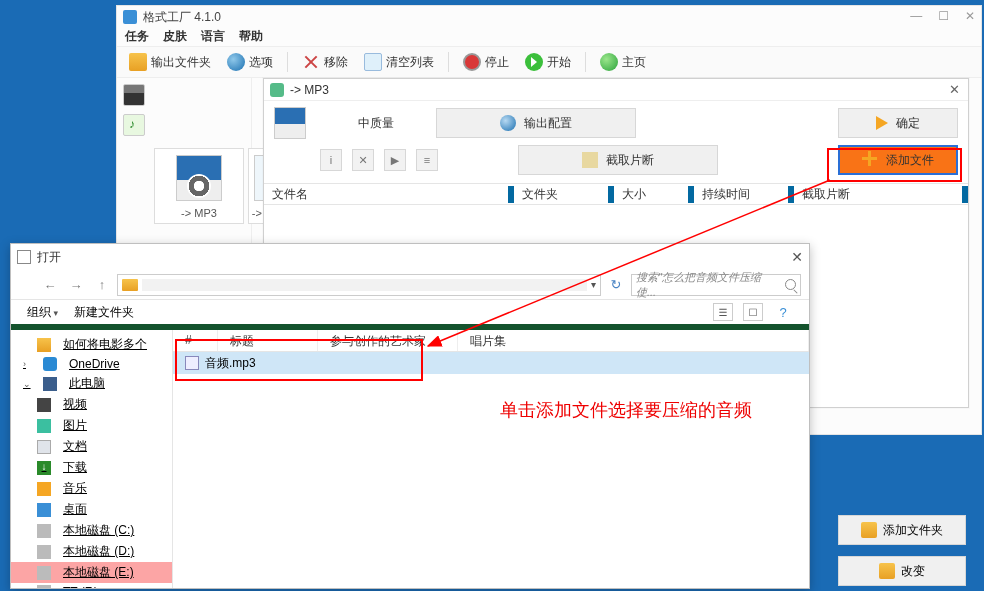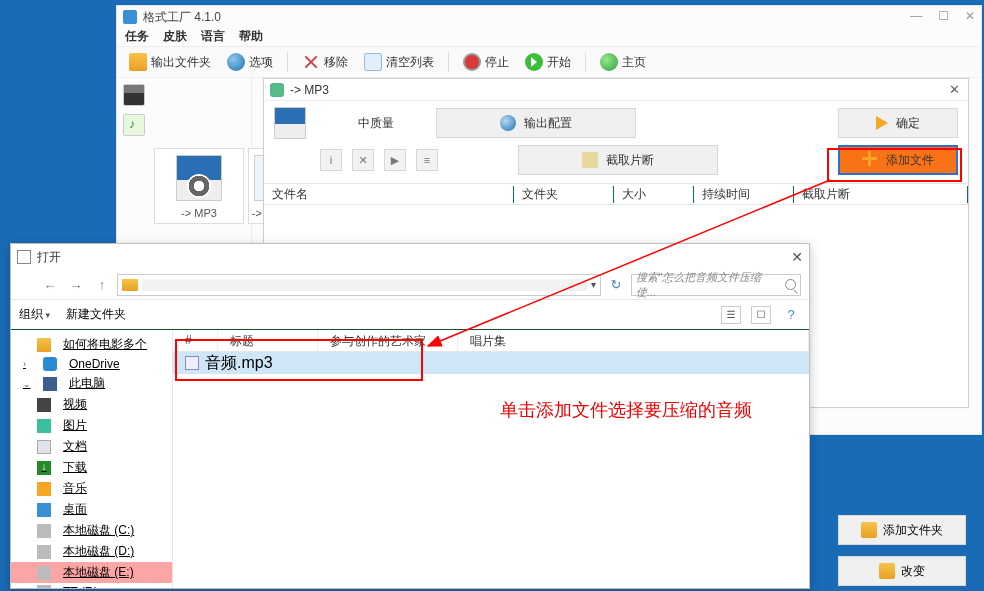--- a/index.html
+++ b/index.html
@@ -61,21 +61,21 @@
   .small-sq { width:22px;height:22px; border:1px solid #d7d7d7; background:#f2f2f2; display:flex;align-items:center;justify-content:center;font-size:11px;color:#777;}
   .clip-btn { width:200px;}
   .clip-btn .gi{ background:#e8d8a0;}
   .add-btn { width:120px; margin-left:auto; border:2px solid #2a6fd6; background:#f97316; position:relative;}
   .add-btn .gi{ position:relative;}
   .add-btn .gi::before{content:"";position:absolute;left:6px;top:-1px;width:3px;height:15px;background:#f5a623;}
   .add-btn .gi::after{content:"";position:absolute;left:0;top:5px;width:15px;height:3px;background:#f5a623;}
   .add-highlight { position:absolute; left:827px; top:148px; width:135px; height:34px; border:2px solid #ff0000; pointer-events:none;}
 
   .mp3-cols { height:22px; border-top:1px solid #e5e5e5; border-bottom:1px solid #e5e5e5; background:#fff; display:flex; font-size:12px; color:#333; align-items:center;}
-  .mp3-cols span{ border-right:1px solid #0369a1; padding-left:8px;}
+  .mp3-cols span{ border-right:6px solid #0369a1; padding-left:8px;}
   .c1{width:250px;} .c2{width:100px;} .c3{width:80px;} .c4{width:100px;} .c5{flex:1;}
 
   
   .side-btn { position:absolute; right:18px; width:128px; height:30px; background:#f0f0f0; border:1px solid #d7d7d7; font-size:12px; display:flex; align-items:center; justify-content:center; gap:6px;}
   .side-btn .si{width:16px;height:16px;}
   .add-folder { top:515px;} .add-folder .si{background:linear-gradient(#f7c34b,#e8a024);border-radius:2px;}
   .change { top:556px;} .change .si{background:linear-gradient(#f7c34b,#e8a024);border-radius:2px;}
 
   
   .open-dlg { position:absolute; left:10px; top:243px; width:800px; height:346px; background:#fff; border:1px solid #bfbfbf; box-shadow:0 3px 10px rgba(0,0,0,.25);}
@@ -86,21 +86,21 @@
   .nav-arrow { width:22px;height:22px; display:flex;align-items:center;justify-content:center;color:#777;font-size:13px;}
   .path-box { flex:1; height:22px; border:1px solid #ccc; display:flex; align-items:center; padding:0 4px; position:relative; background:#fff;}
   .path-box .pico{width:16px;height:12px;background:linear-gradient(#f7c34b,#e8a024);border-radius:1px;margin-right:4px;}
   .path-blur { flex:1; height:12px; background:#f2f2f2; filter:blur(0.5px);}
   .path-drop { margin-left:4px; font-size:10px; color:#555;}
   .path-refresh { width:22px; color:#4a84c4; font-size:13px; text-align:center;}
   .search-box { width:170px; height:22px; border:1px solid #ccc; font-size:11px; color:#888; display:flex; align-items:center; padding:0 4px; gap:4px; font-style:italic;}
   .search-box .si{width:11px;height:11px;border:1px solid #888;border-radius:50%;position:relative;}
   .search-box .si::after{content:"";position:absolute;right:-3px;bottom:-3px;width:5px;height:1px;background:#888;transform:rotate(45deg);}
 
-  .od-tb { height:30px; border-bottom:1px solid #14532d; display:flex; align-items:center; padding:0 8px; font-size:12px; gap:16px;}
+  .od-tb { height:30px; border-bottom:6px solid #14532d; display:flex; align-items:center; padding:0 16px; font-size:12px; gap:16px;}
   .od-tb .tdrop::after{content:" ▾"; font-size:9px;color:#555;}
   .od-view { margin-left:auto; display:flex; gap:10px; color:#555;}
   .od-view span{ border:1px solid #ccc; width:20px;height:18px; display:flex;align-items:center;justify-content:center;font-size:10px;}
 
   .od-body { display:flex; height:calc(100% - 86px);}
   .od-nav { width:162px; border-right:1px solid #e5e5e5; font-size:12px; padding:4px 0; overflow:hidden;}
   .nav-row { display:flex; align-items:center; gap:12px; padding:2px 4px 2px 12px; white-space:nowrap;text-decoration:underline;}
   .nav-row.deep{ padding-left:26px;}
   .nav-row.sel{ background:#fca5a5;}
   .ni { width:14px;height:14px; display:inline-block;}
@@ -114,21 +114,21 @@
   .ni.dl::before{content:"↓";color:#fff;font-size:10px;display:block;text-align:center;line-height:12px;}
   .ni.music{ background:#f5a623;}
   .ni.desk{ background:#3a8fd6;}
   .ni.disk{ background:#bbb;}
   .chev{ font-size:9px; color:#555; width:8px; display:inline-block;}
 
   .od-list { flex:1; position:relative;}
   .od-cols { height:22px; border-bottom:1px solid #e5e5e5; display:flex; font-size:12px; color:#333;}
   .od-cols span{ padding:3px 12px 0; border-right:1px solid #eee;}
   .oc1{width:150px;} .oc2{width:45px;} .oc3{width:100px;} .oc4{width:140px;} .oc5{flex:1;}
-  .file-row { height:22px; display:flex; align-items:center; font-size:16px; padding-left:12px; background:#cfe6f7;}
+  .file-row { height:22px; display:flex; align-items:center; font-size:12px; padding-left:12px; background:#cfe6f7;}
   .file-row .fi{width:14px;height:14px;border:1px solid #88b; margin-right:6px; background:#eef;}
   .file-highlight { position:absolute; left:175px; top:339px; width:248px; height:42px; border:2px solid #ff0000; pointer-events:none;}
 
   
   .arrow { position:absolute; pointer-events:none; }
   .annotation { position:absolute; left:500px; top:398px; font-size:18px; color:#e00; }
 
 </style>
 </head>
 <body>

